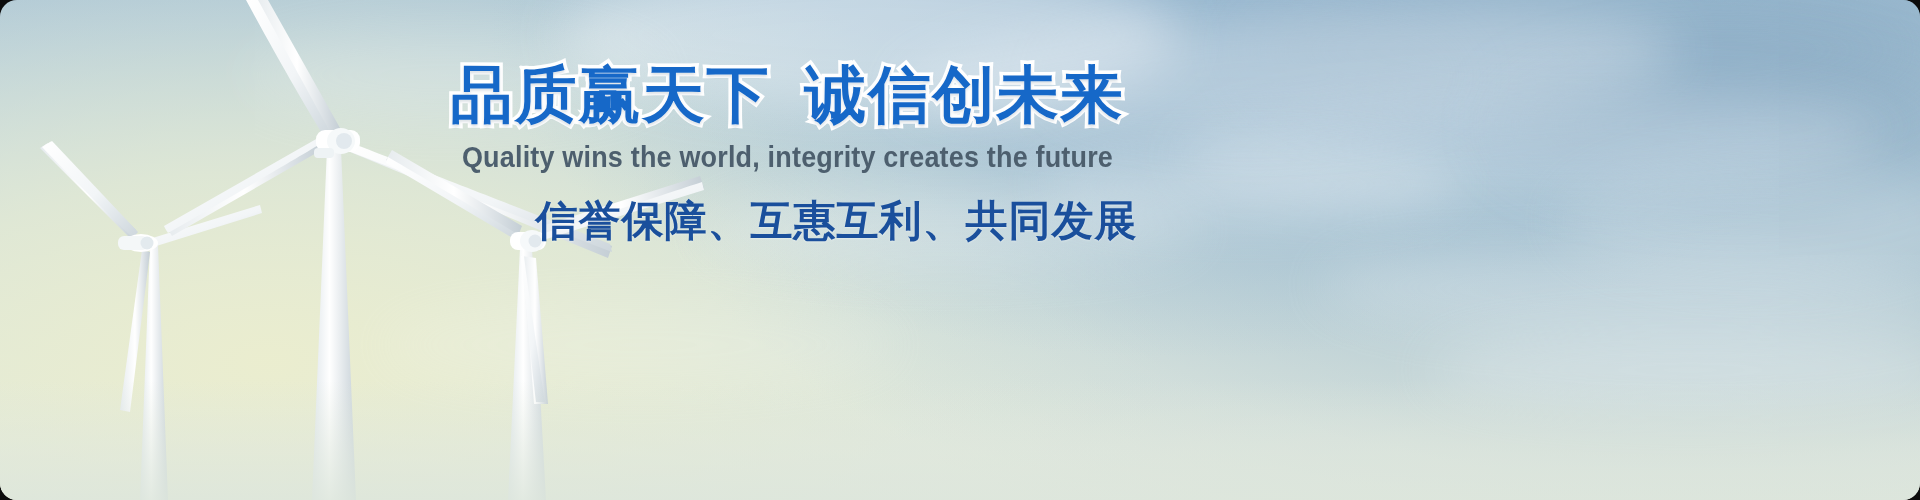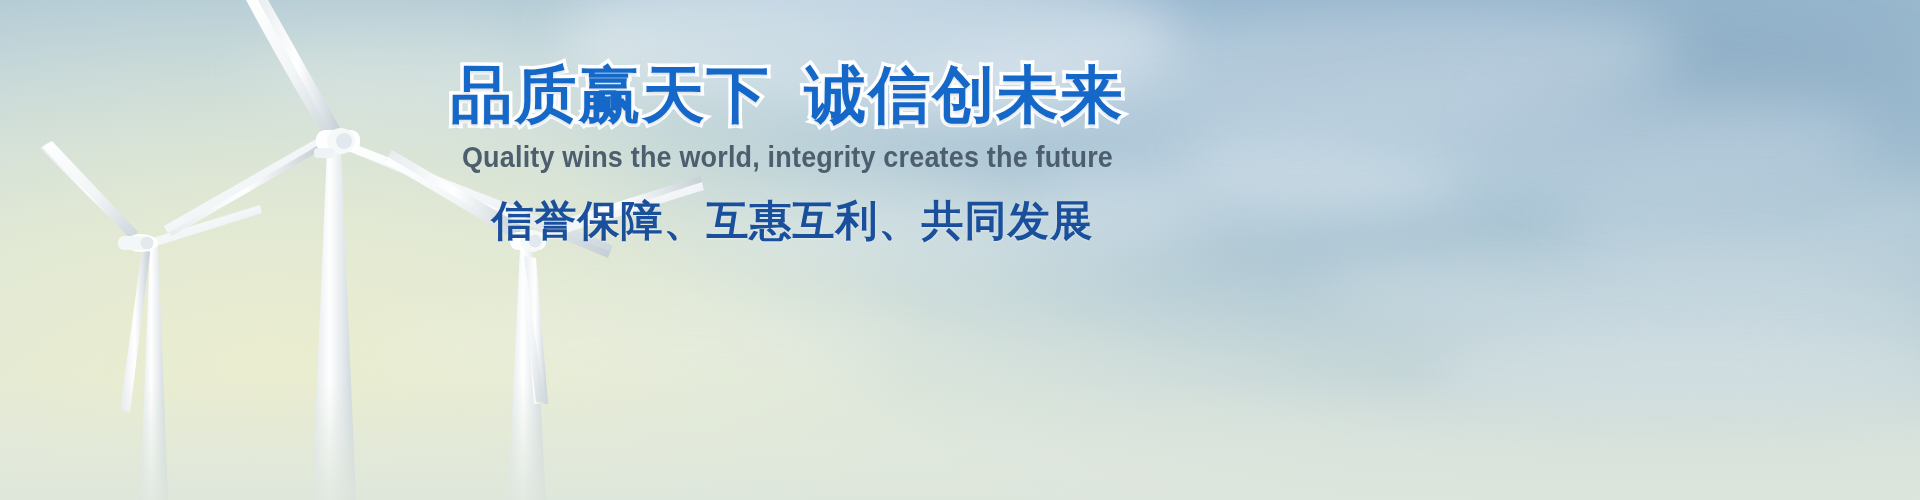--- a/index.html
+++ b/index.html
@@ -6,20 +6,21 @@
     margin: 0;
     padding: 0;
     background: #0b0b0b;
   }
   #banner {
     position: relative;
     width: 1920px;
     height: 500px;
     overflow: hidden;
     font-family: "Liberation Sans", "DejaVu Sans", sans-serif;
+    border-radius: 17px;
   }
 
   
   .sky-base {
     position: absolute;
     inset: 0;
     background:
       linear-gradient(180deg,
         #a9c4d6 0%,
         #b4ccd9 14%,
@@ -141,20 +142,21 @@
     left: 0;
     top: 200px;
     width: 1585px;
     text-align: center;
     font-size: 42px;
     font-weight: bold;
     color: #1a4f9c;
     letter-spacing: 1px;
     line-height: 1;
     text-shadow: 0 1px 2px rgba(255,255,255,0.35);
+    padding-left: 44px;
   }
 
   
   .bottom-fade {
     position: absolute;
     left: 0;
     right: 0;
     bottom: 0;
     height: 120px;
     background: linear-gradient(180deg, rgba(225,232,222,0) 0%, rgba(223,231,221,0.55) 60%, rgba(221,230,220,0.85) 100%);

